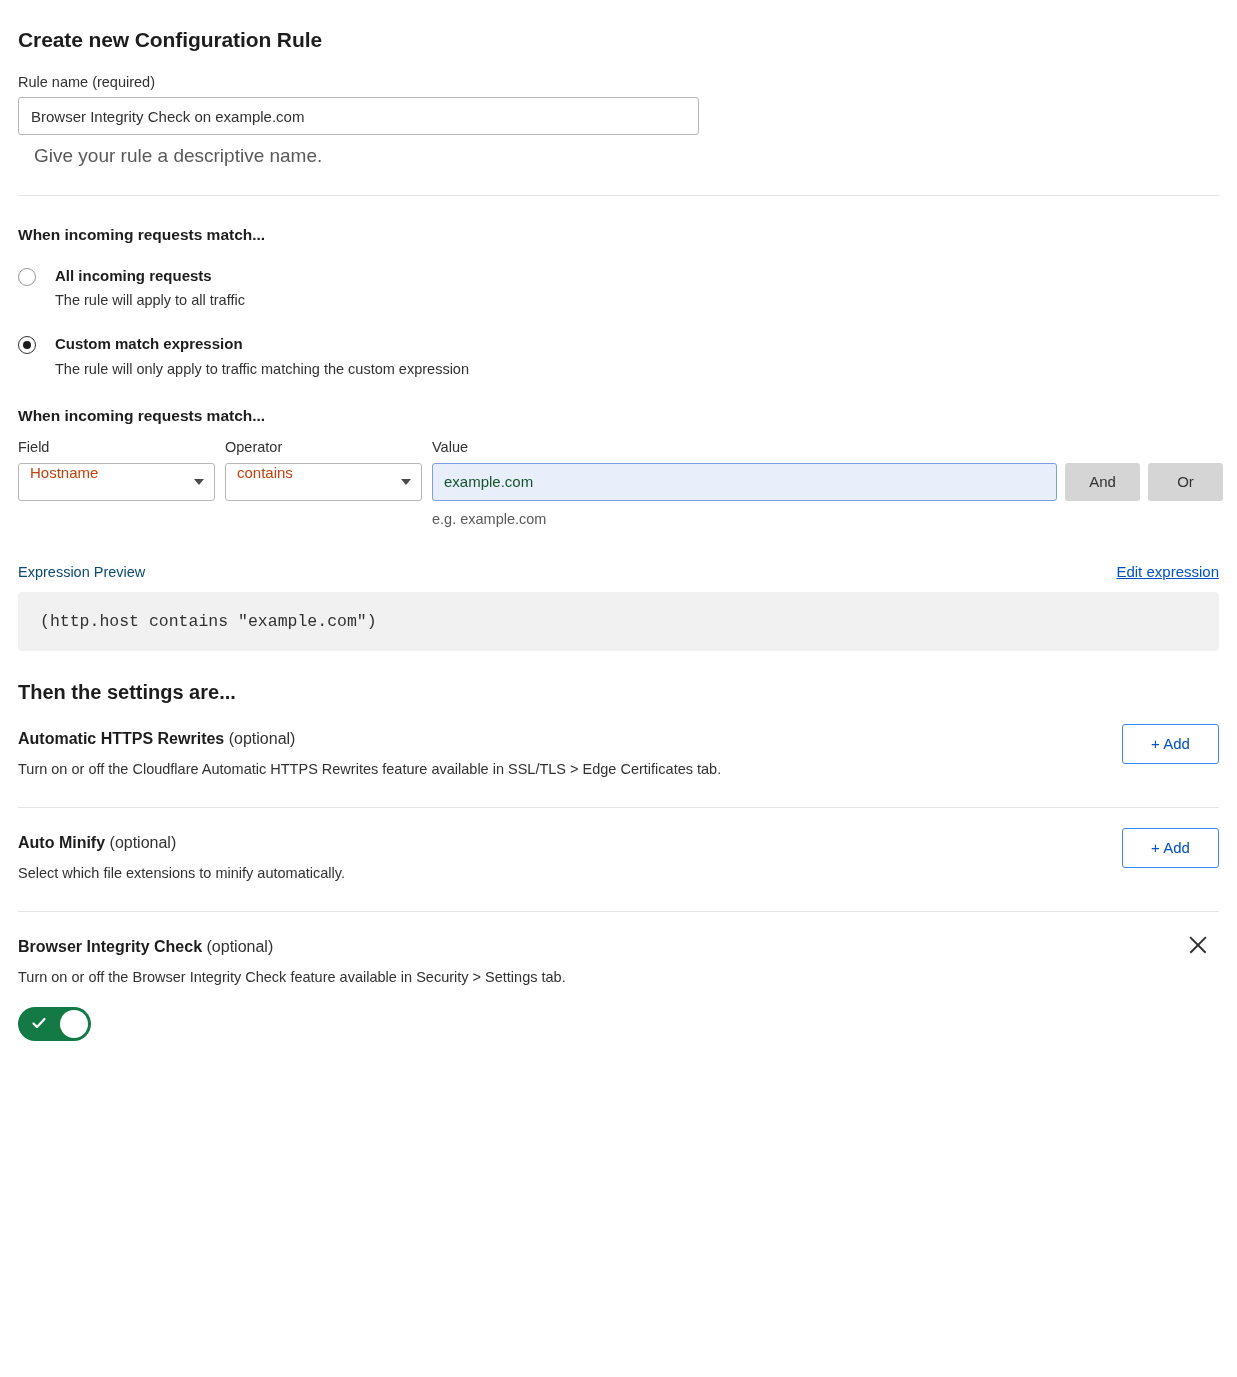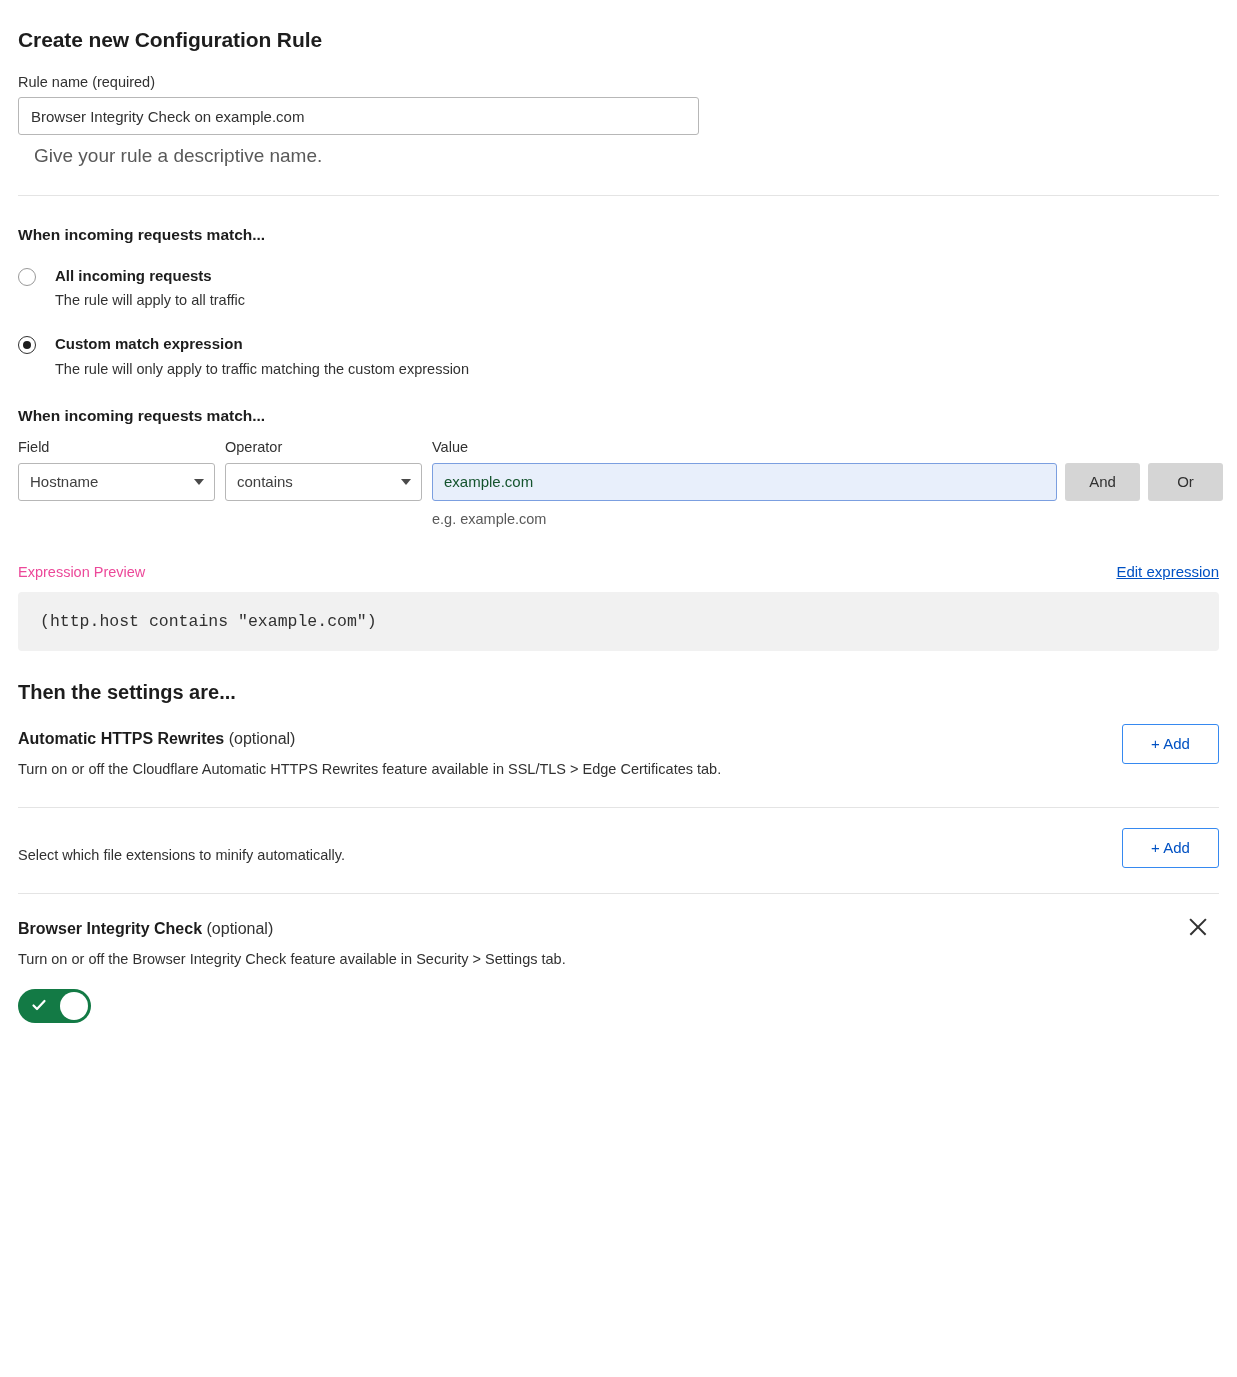--- a/index.html
+++ b/index.html
@@ -122,24 +122,23 @@
   }
   .select-wrap {
     position: relative;
   }
   .select-box {
     height: 38px;
     border: 1px solid #b7b7b7;
     border-radius: 3px;
     background: #fff;
     display: flex;
-    align-items: center;
     padding: 0 11px;
     font-size: 15px;
-    color: #404040;
+    color: #c2410c;
   }
   .select-field { width: 197px; }
   .select-operator { width: 197px; }
   .caret {
     position: absolute;
     right: 11px;
     top: 16px;
     width: 0; height: 0;
     border-left: 5px solid transparent;
     border-right: 5px solid transparent;
@@ -177,21 +176,21 @@
   .gap-8 { width: 8px; flex: 0 0 8px; }
   .preview-header {
     display: flex;
     justify-content: space-between;
     align-items: baseline;
     margin-top: 36px;
     width: 1201px;
   }
   .preview-label {
     font-size: 14.5px;
-    color: #ec4899;
+    color: #0c4a6e;
   }
   .edit-expression {
     font-size: 15px;
     color: #0051c3;
     text-decoration: underline;
     cursor: pointer;
   }
   .preview-box {
     margin-top: 12px;
     width: 1201px;
@@ -385,20 +384,24 @@
       <b>Automatic HTTPS Rewrites</b>
       <span class="optional">(optional)</span>
     </div>
     <div class="setting-desc">Turn on or off the Cloudflare Automatic HTTPS Rewrites feature available in SSL/TLS &gt; Edge Certificates tab.</div>
     <button class="add-btn">+ Add</button>
   </div>
 
   <div class="setting-divider"></div>
 
   <div class="setting-block">
+    <div class="setting-title">
+      <b>Auto Minify</b>
+      <span class="optional">(optional)</span>
+    </div>
     <div class="setting-desc">Select which file extensions to minify automatically.</div>
     <button class="add-btn">+ Add</button>
   </div>
 
   <div class="setting-divider"></div>
 
   <div class="setting-block">
     <div class="setting-title">
       <b>Browser Integrity Check</b>
       <span class="optional">(optional)</span>

